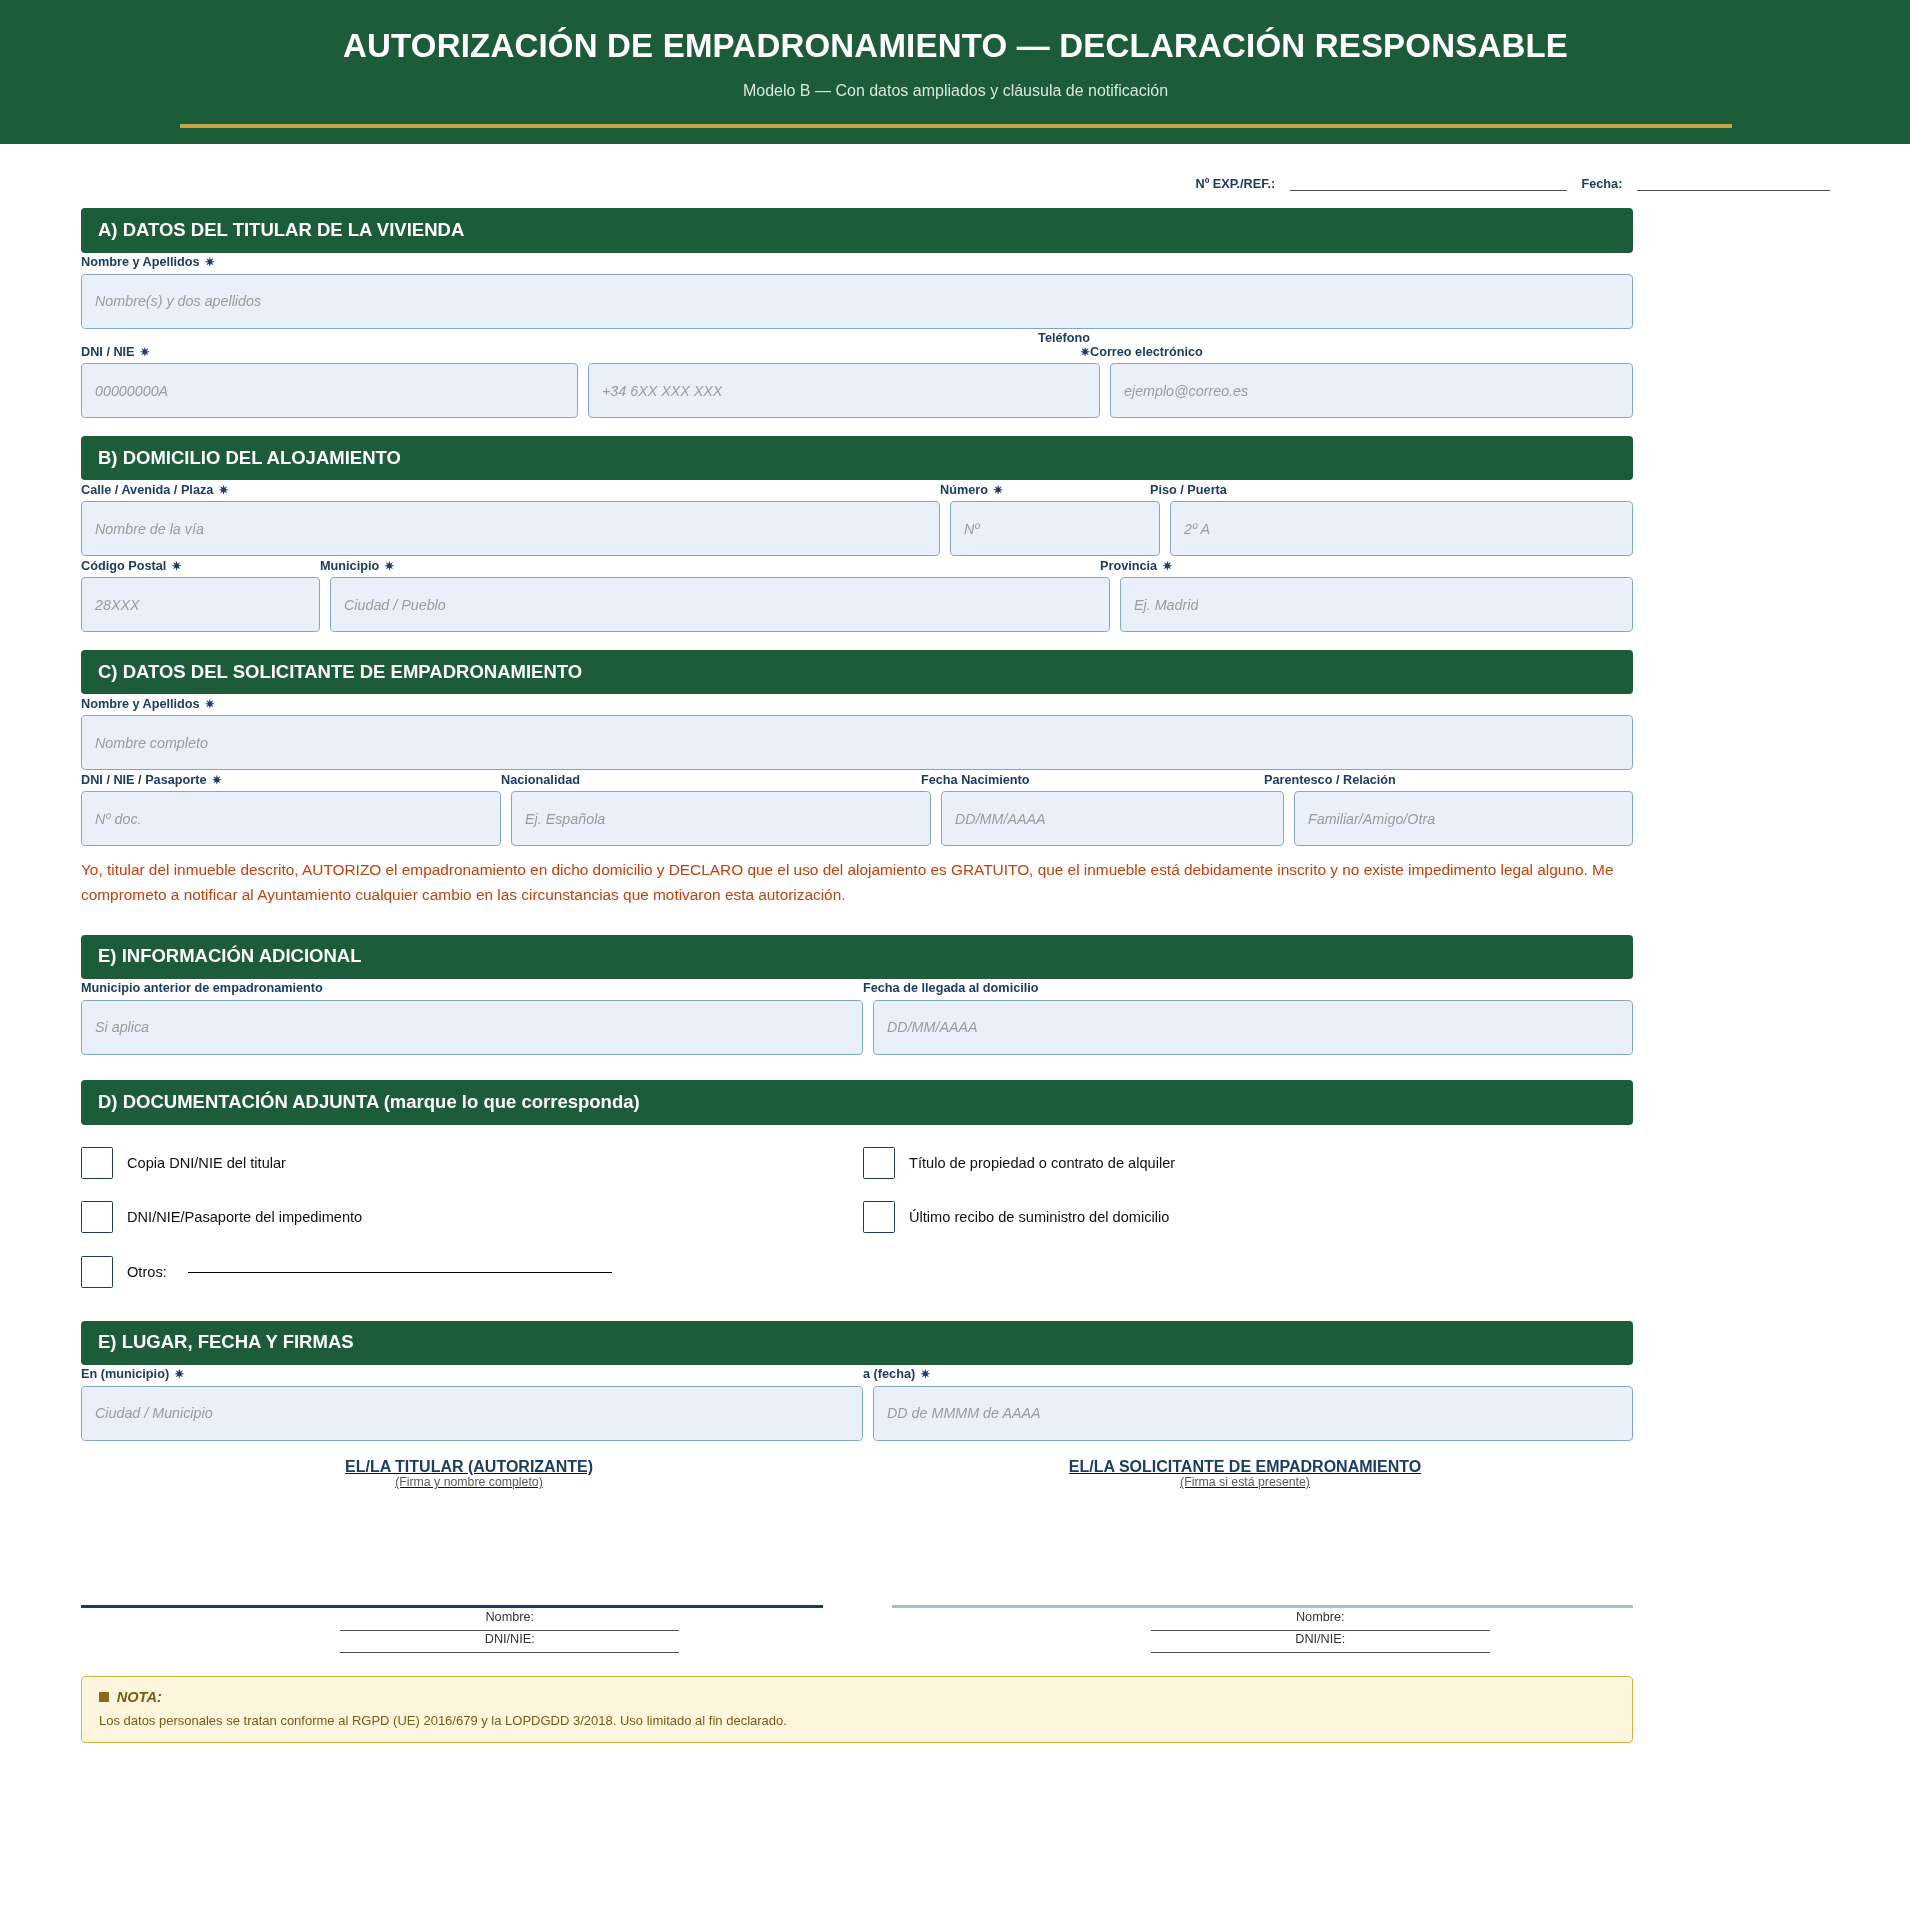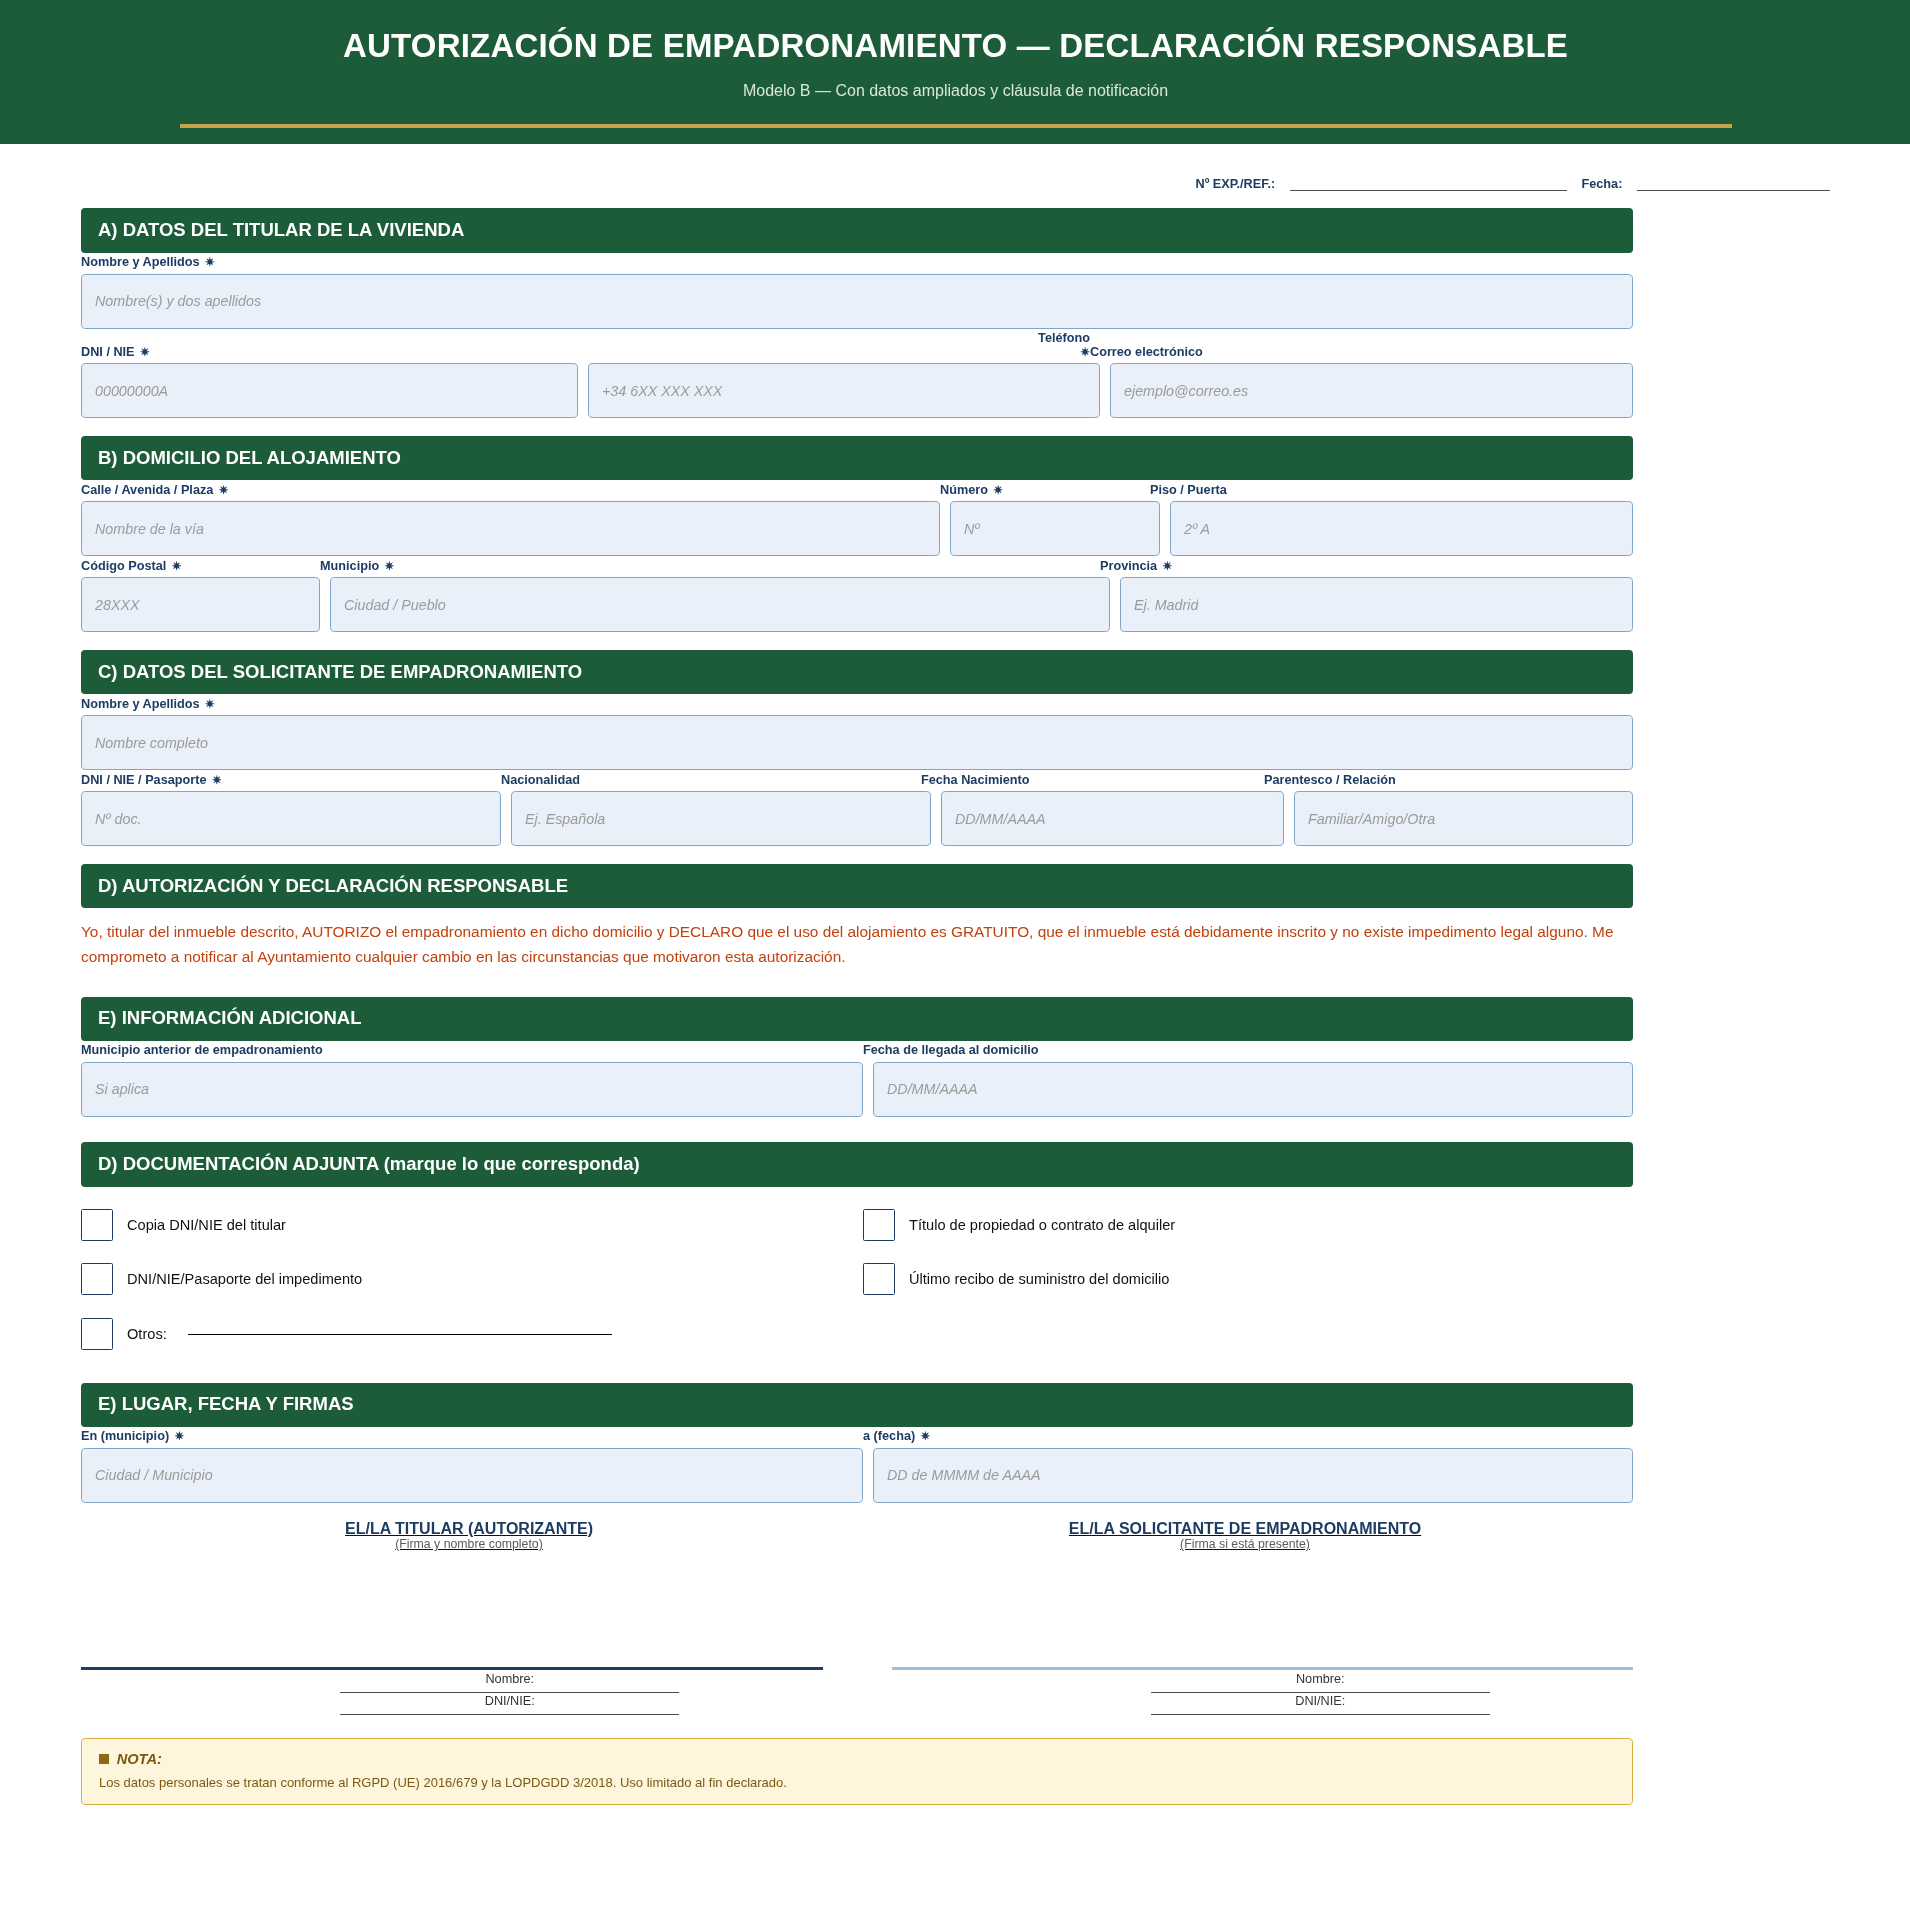--- a/index.html
+++ b/index.html
@@ -394,21 +394,20 @@
         <span class="ph">Ej. Española</span>
       </div>
       <div class="field" style="width:343px">
         <span class="ph">DD/MM/AAAA</span>
       </div>
       <div class="field" style="flex:1">
         <span class="ph">Familiar/Amigo/Otra</span>
       </div>
     </div>
 
-    <div class="section-bar">D)  AUTORIZACIÓN Y DECLARACIÓN RESPONSABLE</div>
     <div class="declaration">Yo, titular del inmueble descrito, AUTORIZO el empadronamiento en dicho domicilio y DECLARO que el uso del alojamiento es GRATUITO, que el inmueble está debidamente inscrito y no existe impedimento legal alguno. Me comprometo a notificar al Ayuntamiento cualquier cambio en las circunstancias que motivaron esta autorización.</div>
 
     <div class="section-bar" style="margin-top:27px">E)  INFORMACIÓN ADICIONAL</div>
     <div class="lbl-row">
       <span style="width:782px;display:flex;align-items:flex-end;">
         <span class="lbl">Municipio anterior de empadronamiento</span>
       </span>
       <span style="display:flex;align-items:flex-end;">
         <span class="lbl">Fecha de llegada al domicilio</span>
       </span>

